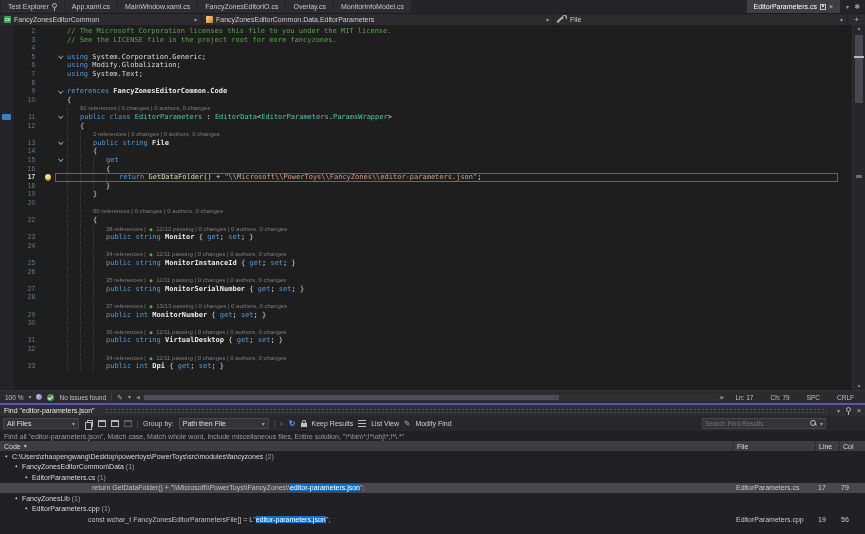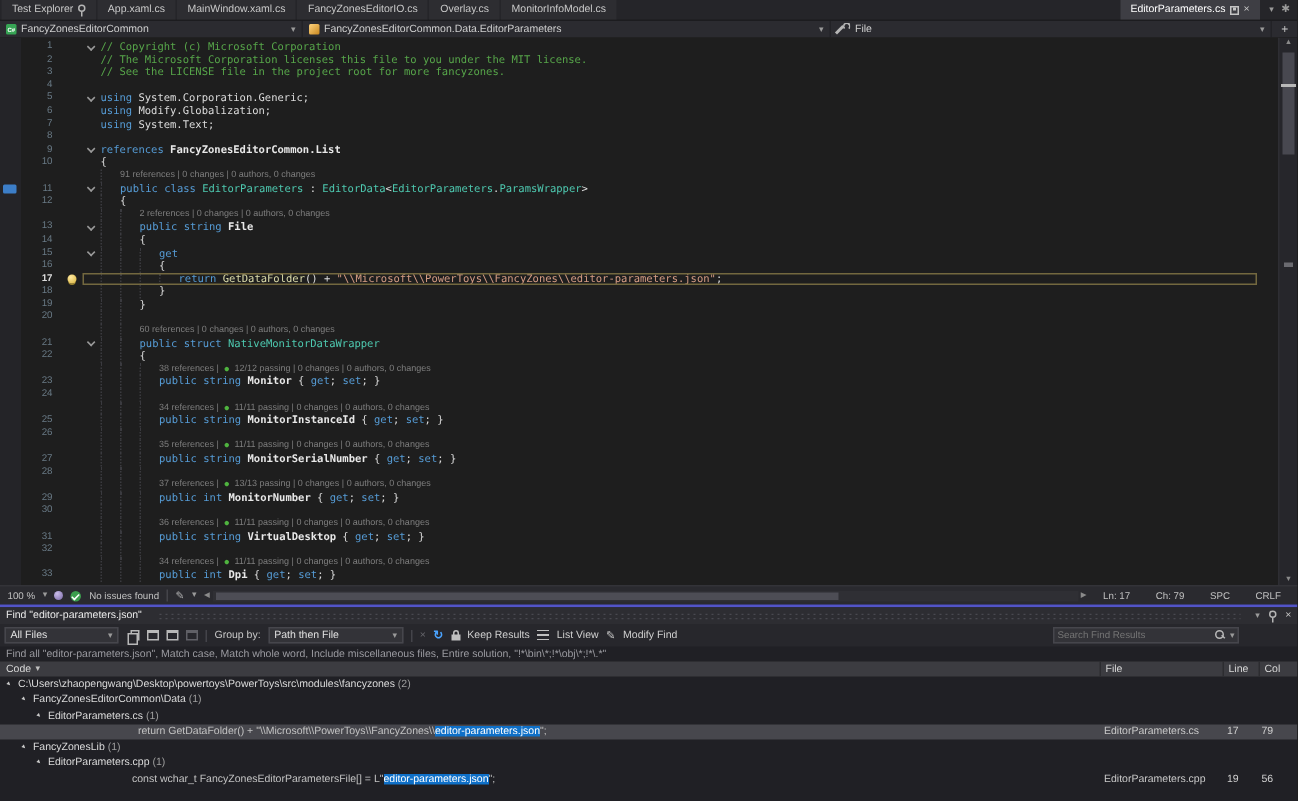--- a/index.html
+++ b/index.html
@@ -172,86 +172,77 @@
     <span class="carr">▾</span>
   </div>
   <div class="splitbtn">+</div>
 </div>
 
 <div class="editor">
   <div class="gutterbg"></div>
   <div id="editor-rows">
       <div class="erow">
         <span class="gl"></span>
-        <span class="num">1</span>
+        <span class="num">2</span>
+        <span class="bulbcol"></span>
+        <span class="foldcol"></span>
+        <span class="codecol" style="padding-left: 0px;"><span class="tc-c">// The Microsoft Corporation licenses this file to you under the MIT license.</span></span>
+      </div>
+      <div class="erow">
+        <span class="gl"></span>
+        <span class="num">3</span>
+        <span class="bulbcol"></span>
+        <span class="foldcol"></span>
+        <span class="codecol" style="padding-left: 0px;"><span class="tc-c">// See the LICENSE file in the project root for more fancyzones.</span></span>
+      </div>
+      <div class="erow">
+        <span class="gl"></span>
+        <span class="num">4</span>
+        <span class="bulbcol"></span>
+        <span class="foldcol"></span>
+        <span class="codecol" style="padding-left: 0px;"></span>
+      </div>
+      <div class="erow">
+        <span class="gl"></span>
+        <span class="num">5</span>
         <span class="bulbcol"></span>
         <span class="foldcol">
           <span class="chev"></span>
         </span>
-        <span class="codecol" style="padding-left: 0px;"><span class="tc-c">// Copyright (c) Microsoft Corporation</span></span>
-      </div>
-      <div class="erow">
-        <span class="gl"></span>
-        <span class="num">2</span>
-        <span class="bulbcol"></span>
-        <span class="foldcol"></span>
-        <span class="codecol" style="padding-left: 0px;"><span class="tc-c">// The Microsoft Corporation licenses this file to you under the MIT license.</span></span>
-      </div>
-      <div class="erow">
-        <span class="gl"></span>
-        <span class="num">3</span>
-        <span class="bulbcol"></span>
-        <span class="foldcol"></span>
-        <span class="codecol" style="padding-left: 0px;"><span class="tc-c">// See the LICENSE file in the project root for more fancyzones.</span></span>
-      </div>
-      <div class="erow">
-        <span class="gl"></span>
-        <span class="num">4</span>
+        <span class="codecol" style="padding-left: 0px;"><span class="tc-k">using</span><span class="tc-p"> System.Corporation.Generic;</span></span>
+      </div>
+      <div class="erow">
+        <span class="gl"></span>
+        <span class="num">6</span>
+        <span class="bulbcol"></span>
+        <span class="foldcol"></span>
+        <span class="codecol" style="padding-left: 0px;"><span class="tc-k">using</span><span class="tc-p"> Modify.Globalization;</span></span>
+      </div>
+      <div class="erow">
+        <span class="gl"></span>
+        <span class="num">7</span>
+        <span class="bulbcol"></span>
+        <span class="foldcol"></span>
+        <span class="codecol" style="padding-left: 0px;"><span class="tc-k">using</span><span class="tc-p"> System.Text;</span></span>
+      </div>
+      <div class="erow">
+        <span class="gl"></span>
+        <span class="num">8</span>
         <span class="bulbcol"></span>
         <span class="foldcol"></span>
         <span class="codecol" style="padding-left: 0px;"></span>
       </div>
       <div class="erow">
         <span class="gl"></span>
-        <span class="num">5</span>
+        <span class="num">9</span>
         <span class="bulbcol"></span>
         <span class="foldcol">
           <span class="chev"></span>
         </span>
-        <span class="codecol" style="padding-left: 0px;"><span class="tc-k">using</span><span class="tc-p"> System.Corporation.Generic;</span></span>
-      </div>
-      <div class="erow">
-        <span class="gl"></span>
-        <span class="num">6</span>
-        <span class="bulbcol"></span>
-        <span class="foldcol"></span>
-        <span class="codecol" style="padding-left: 0px;"><span class="tc-k">using</span><span class="tc-p"> Modify.Globalization;</span></span>
-      </div>
-      <div class="erow">
-        <span class="gl"></span>
-        <span class="num">7</span>
-        <span class="bulbcol"></span>
-        <span class="foldcol"></span>
-        <span class="codecol" style="padding-left: 0px;"><span class="tc-k">using</span><span class="tc-p"> System.Text;</span></span>
-      </div>
-      <div class="erow">
-        <span class="gl"></span>
-        <span class="num">8</span>
-        <span class="bulbcol"></span>
-        <span class="foldcol"></span>
-        <span class="codecol" style="padding-left: 0px;"></span>
-      </div>
-      <div class="erow">
-        <span class="gl"></span>
-        <span class="num">9</span>
-        <span class="bulbcol"></span>
-        <span class="foldcol">
-          <span class="chev"></span>
-        </span>
-        <span class="codecol" style="padding-left: 0px;"><span class="tc-k">references</span><span class="tc-d"> FancyZonesEditorCommon.List</span></span>
+        <span class="codecol" style="padding-left: 0px;"><span class="tc-k">references</span><span class="tc-d"> FancyZonesEditorCommon.Code</span></span>
       </div>
       <div class="erow">
         <span class="gl"></span>
         <span class="num">10</span>
         <span class="bulbcol"></span>
         <span class="foldcol"></span>
         <span class="codecol" style="padding-left: 0px;"><span class="tc-p">{</span></span>
       </div>
       <div class="erow">
         <span class="gl"></span>
@@ -346,29 +337,20 @@
         <span class="bulbcol"></span>
         <span class="foldcol"></span>
         <span class="codecol" style="padding-left: 26px;"><span class="guide" style="left: 0px;"></span><span class="guide" style="left: 13px;"></span></span>
       </div>
       <div class="erow">
         <span class="gl"></span>
         <span class="num"></span>
         <span class="bulbcol"></span>
         <span class="foldcol"></span>
         <span class="codecol" style="padding-left: 26px;"><span class="guide" style="left: 0px;"></span><span class="guide" style="left: 13px;"></span><span class="lens">60 references | 0 changes | 0 authors, 0 changes</span></span>
-      </div>
-      <div class="erow">
-        <span class="gl"></span>
-        <span class="num">21</span>
-        <span class="bulbcol"></span>
-        <span class="foldcol">
-          <span class="chev"></span>
-        </span>
-        <span class="codecol" style="padding-left: 26px;"><span class="guide" style="left: 0px;"></span><span class="guide" style="left: 13px;"></span><span class="tc-k">public struct </span><span class="tc-t">NativeMonitorDataWrapper</span></span>
       </div>
       <div class="erow">
         <span class="gl"></span>
         <span class="num">22</span>
         <span class="bulbcol"></span>
         <span class="foldcol"></span>
         <span class="codecol" style="padding-left: 26px;"><span class="guide" style="left: 0px;"></span><span class="guide" style="left: 13px;"></span><span class="tc-p">{</span></span>
       </div>
       <div class="erow">
         <span class="gl"></span>

